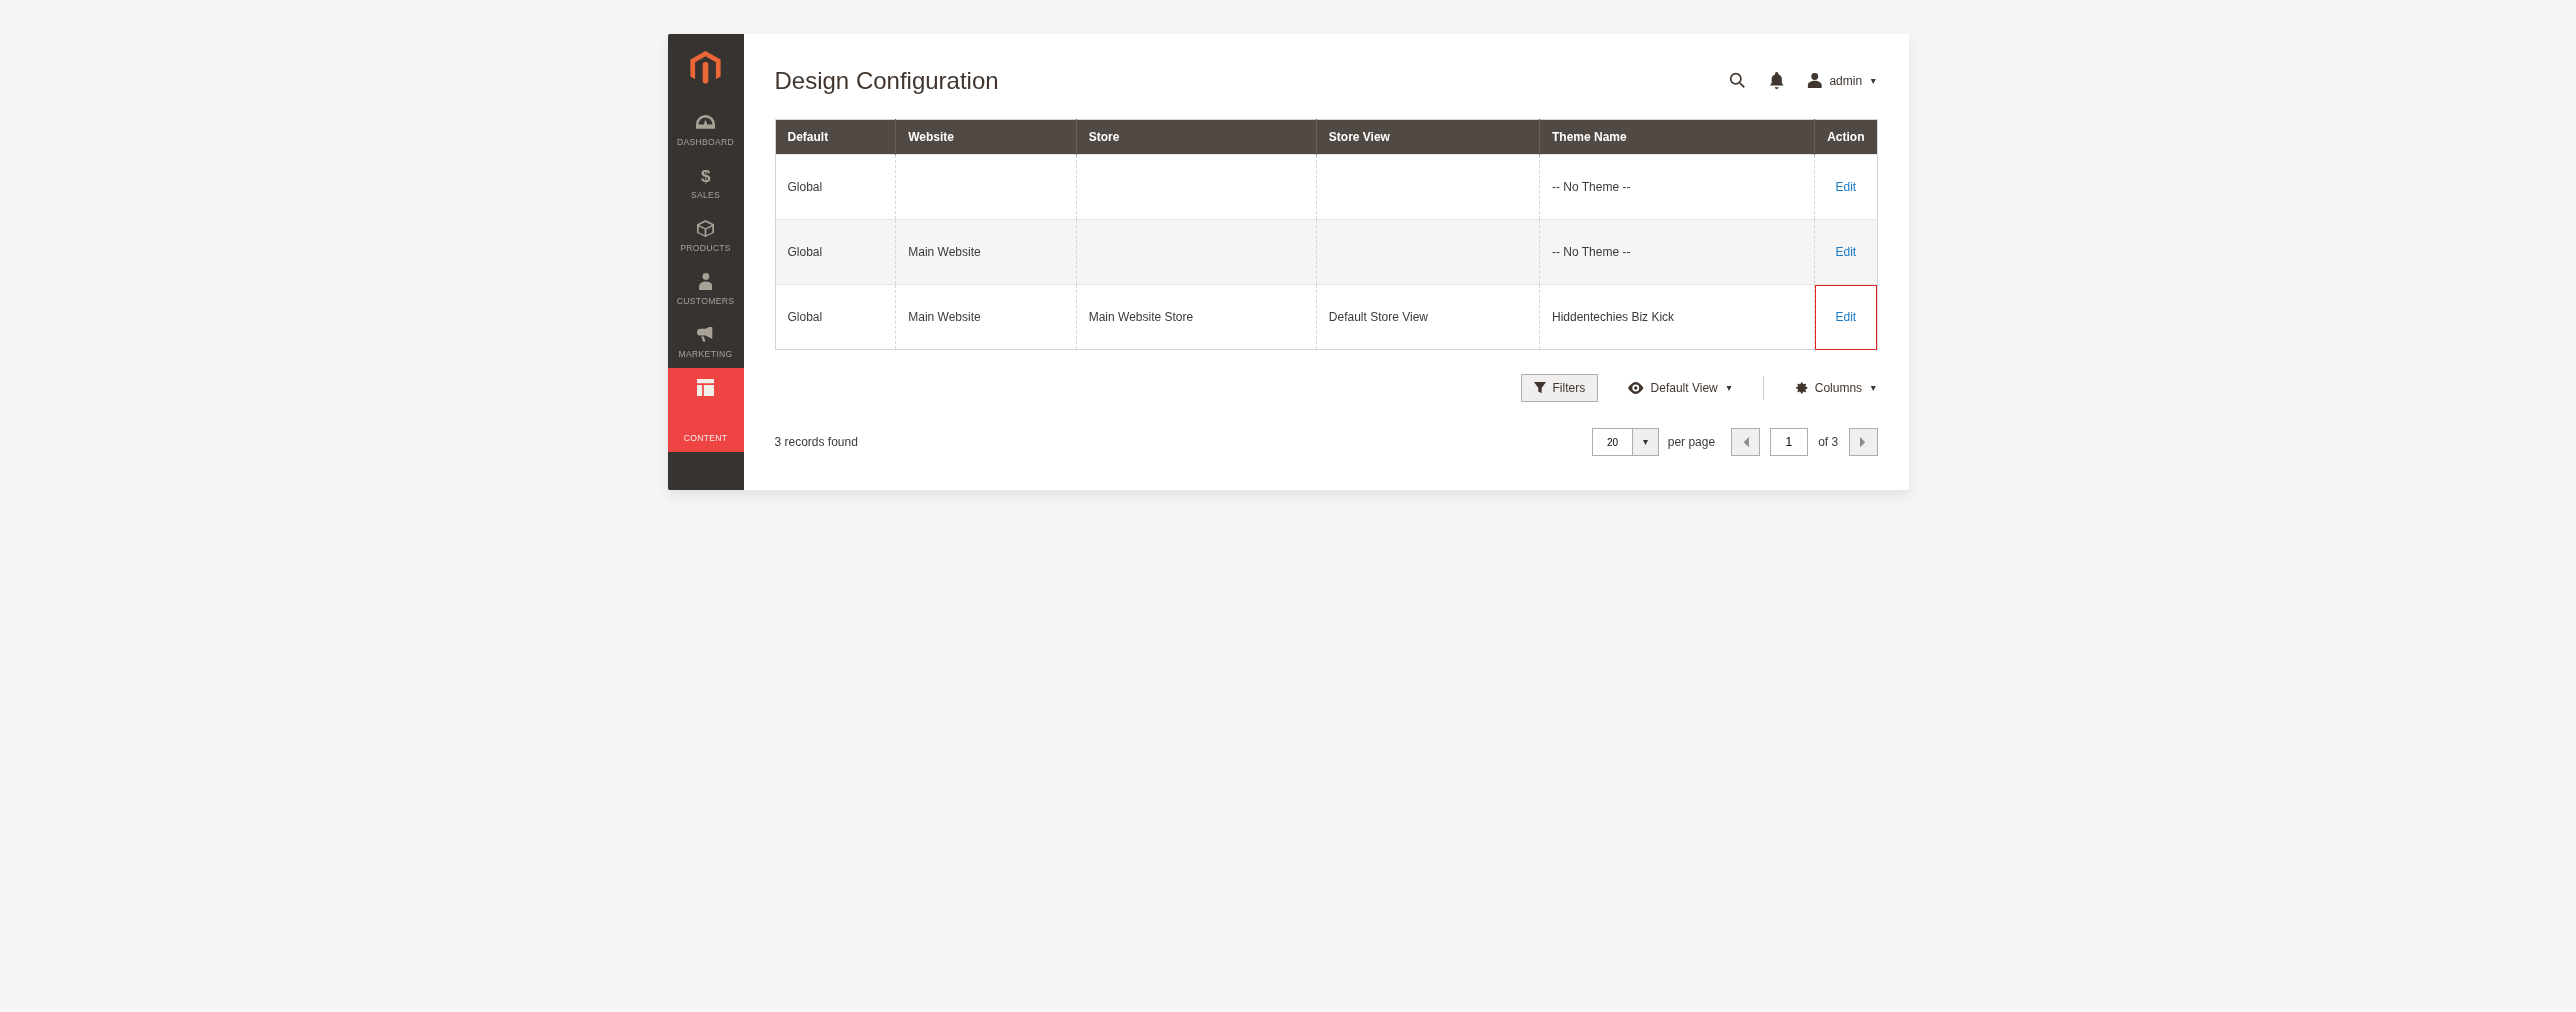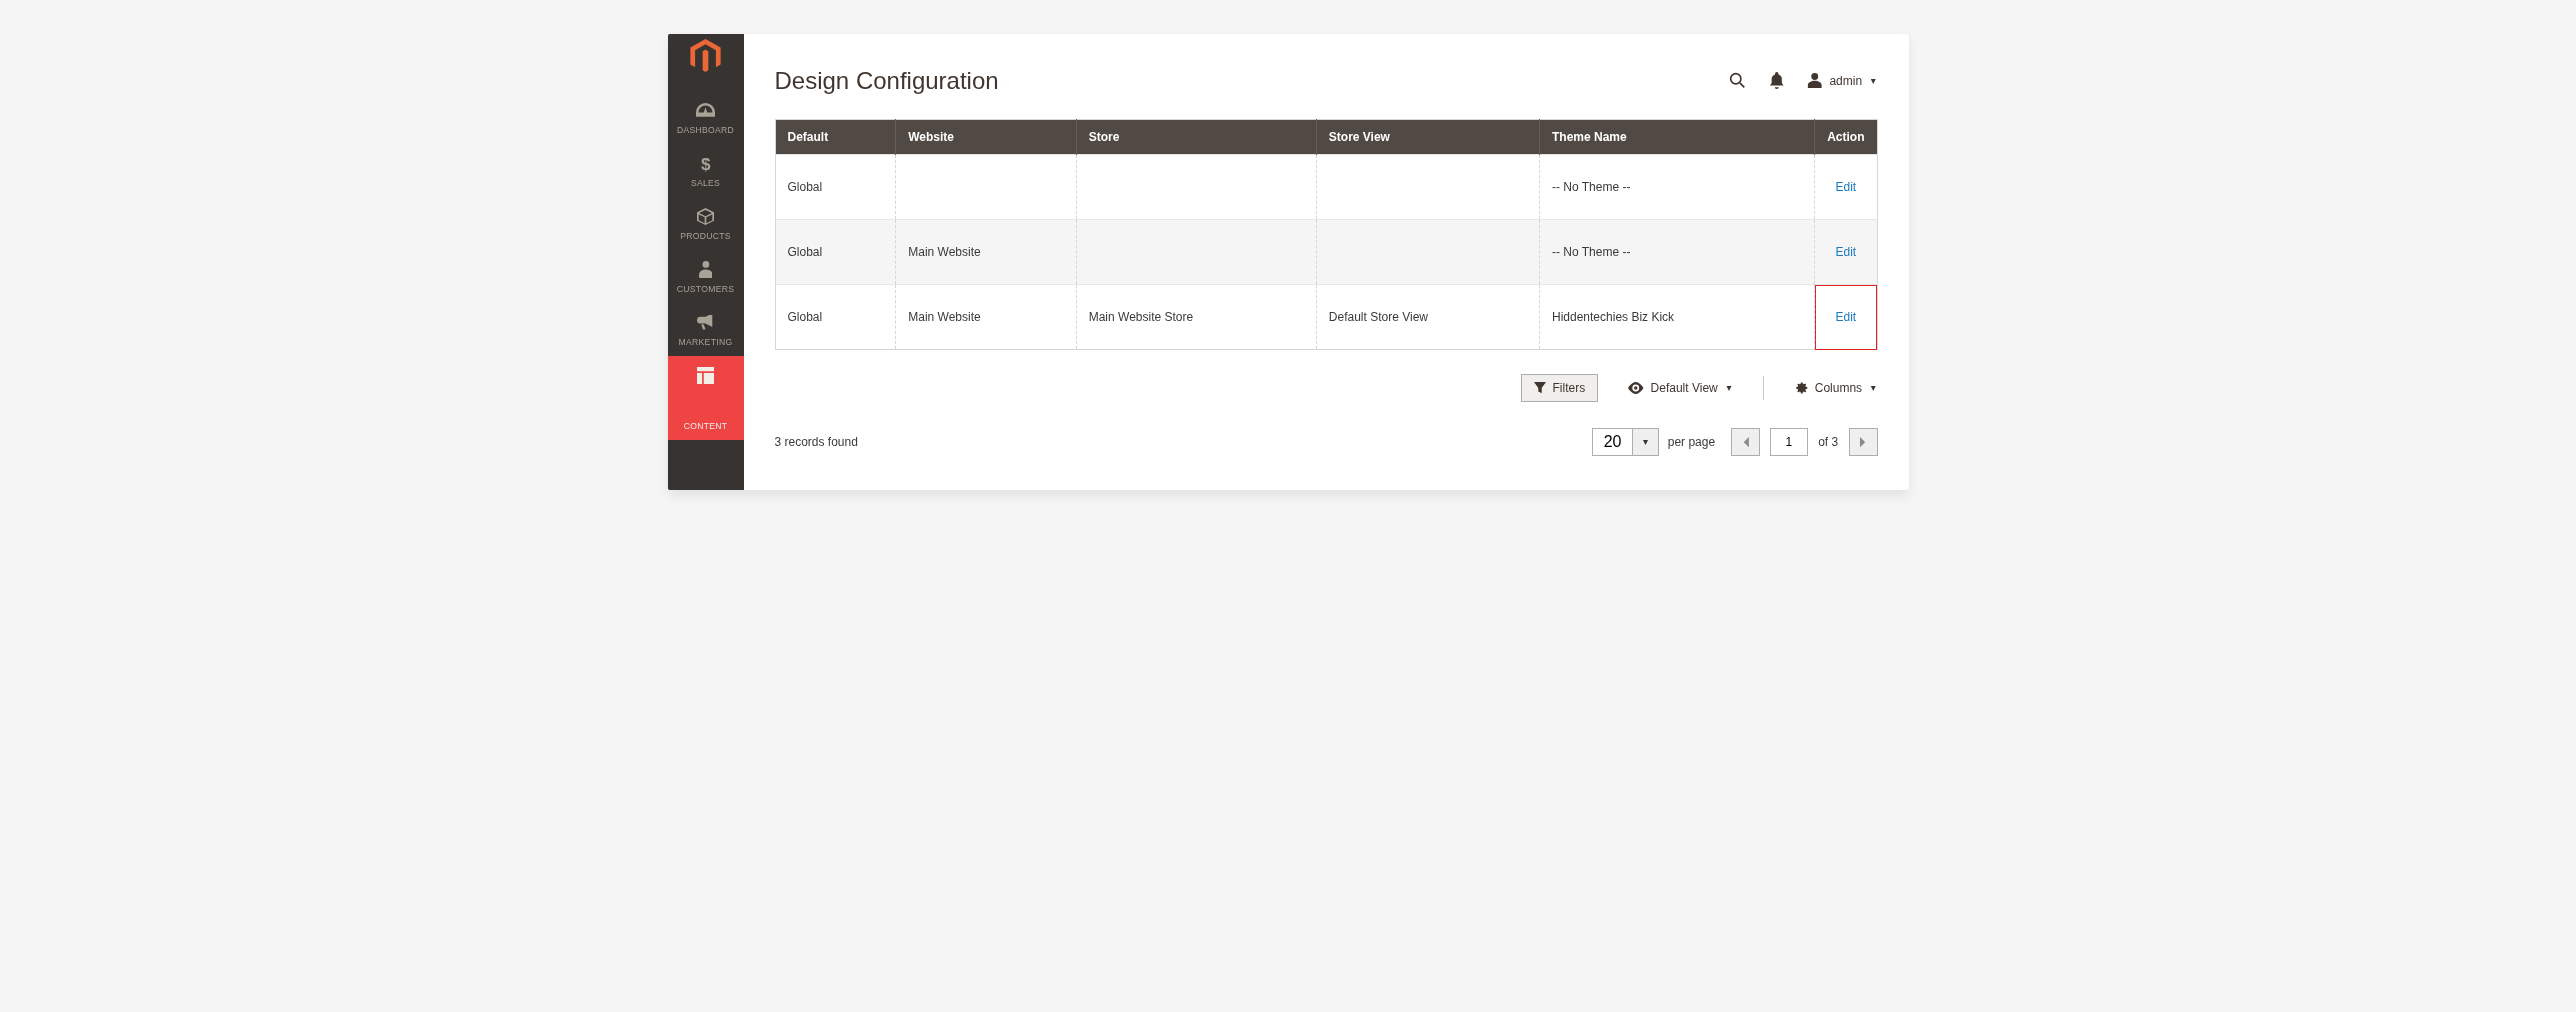--- a/index.html
+++ b/index.html
@@ -21,21 +21,21 @@
     border-radius: 1.7px;
     overflow: hidden;
   }
   
   .sidebar {
     width: 76px;
     background: #373330;
     display: flex;
     flex-direction: column;
     align-items: center;
-    padding-top: 3px;
+    padding-top: 15px;
     flex-shrink: 0;
   }
   .logo {
     width: 34px; height: 38px;
     display: flex; align-items: center; justify-content: center;
     margin-bottom: 15.5px;
   }
   .logo svg { width: 31px; height: 34px; }
   .nav-item {
     width: 100%;
@@ -166,21 +166,21 @@
   .pager {
     display: flex; align-items: center; gap: 15.5px;
   }
   .page-size {
     display: flex; align-items: center; gap: 0;
   }
   .page-size input {
     width: 41px; height: 27.6px;
     border: 0.9px solid #adadad;
     text-align: center;
-    font-size: 16px;
+    font-size: 10px;
   }
   .page-size .dd {
     width: 26px; height: 27.6px;
     border: 0.9px solid #adadad; border-left: none;
     background: #efefef;
     display: flex; align-items: center; justify-content: center;
     cursor: pointer;
   }
   .per-page-label { margin-left: 8.6px; color: #3a3a3a; }
   .page-nav { display: flex; align-items: center; gap: 10.3px; }

